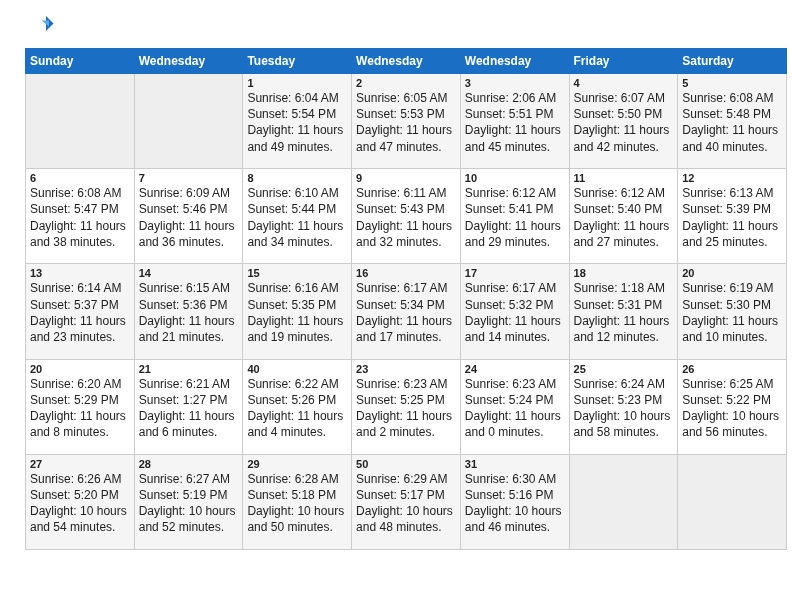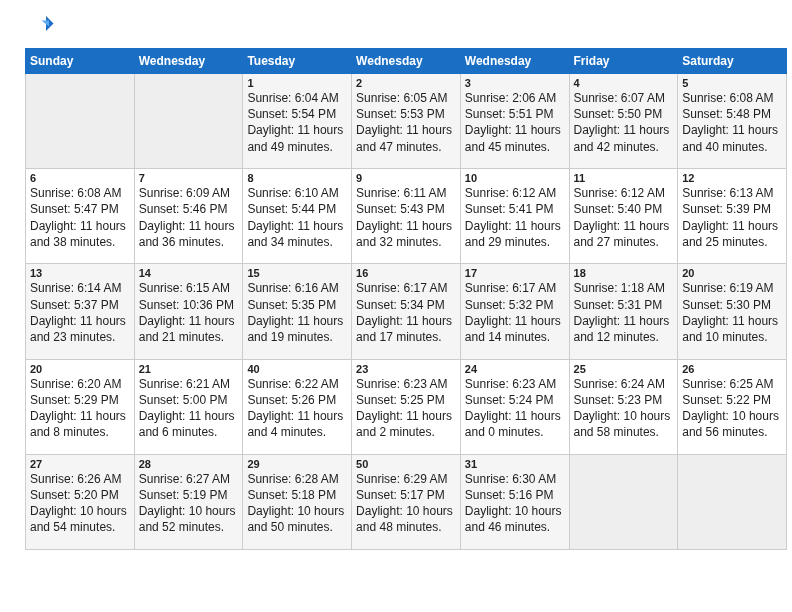--- a/index.html
+++ b/index.html
@@ -222,21 +222,21 @@
         <tr>
           <td>
             <span class="day-number">13</span>
             <div class="day-info">Sunrise: 6:14 AM
 Sunset: 5:37 PM
 Daylight: 11 hours and 23 minutes.</div>
           </td>
           <td>
             <span class="day-number">14</span>
             <div class="day-info">Sunrise: 6:15 AM
-Sunset: 10:36 PM
+Sunset: 5:36 PM
 Daylight: 11 hours and 21 minutes.</div>
           </td>
           <td>
             <span class="day-number">15</span>
             <div class="day-info">Sunrise: 6:16 AM
 Sunset: 5:35 PM
 Daylight: 11 hours and 19 minutes.</div>
           </td>
           <td>
             <span class="day-number">16</span>
@@ -266,21 +266,21 @@
         <tr>
           <td>
             <span class="day-number">20</span>
             <div class="day-info">Sunrise: 6:20 AM
 Sunset: 5:29 PM
 Daylight: 11 hours and 8 minutes.</div>
           </td>
           <td>
             <span class="day-number">21</span>
             <div class="day-info">Sunrise: 6:21 AM
-Sunset: 5:00 PM
+Sunset: 1:27 PM
 Daylight: 11 hours and 6 minutes.</div>
           </td>
           <td>
             <span class="day-number">40</span>
             <div class="day-info">Sunrise: 6:22 AM
 Sunset: 5:26 PM
 Daylight: 11 hours and 4 minutes.</div>
           </td>
           <td>
             <span class="day-number">23</span>

